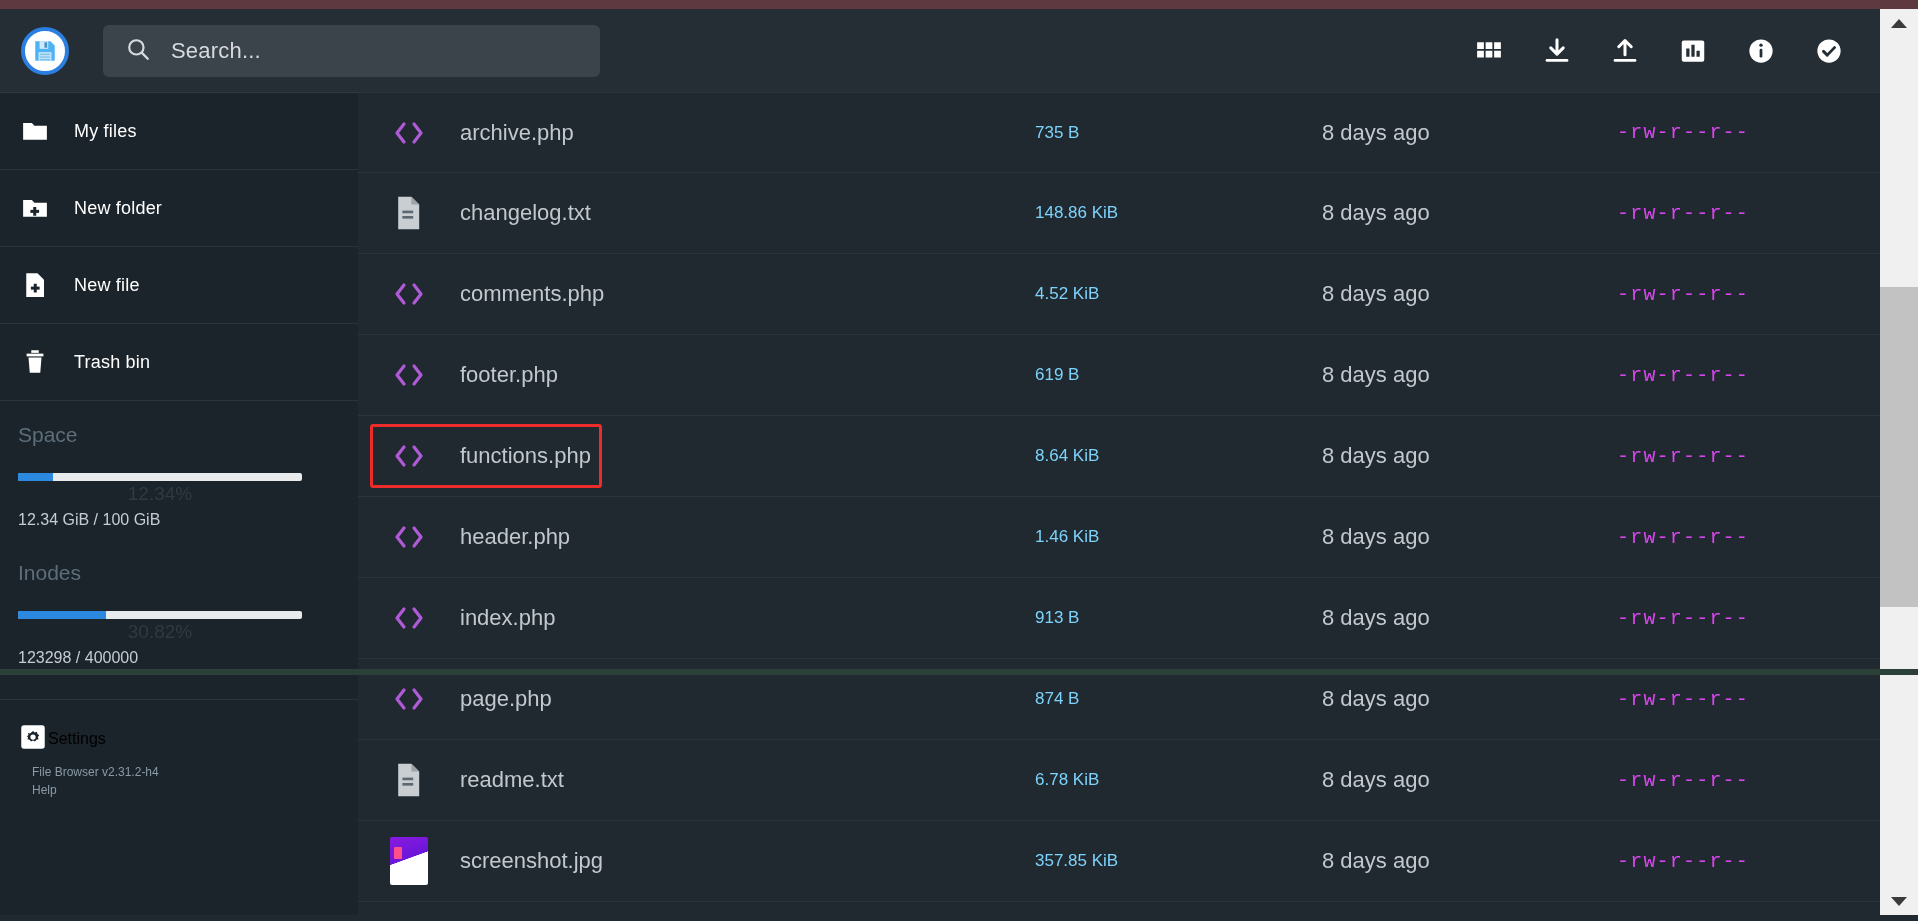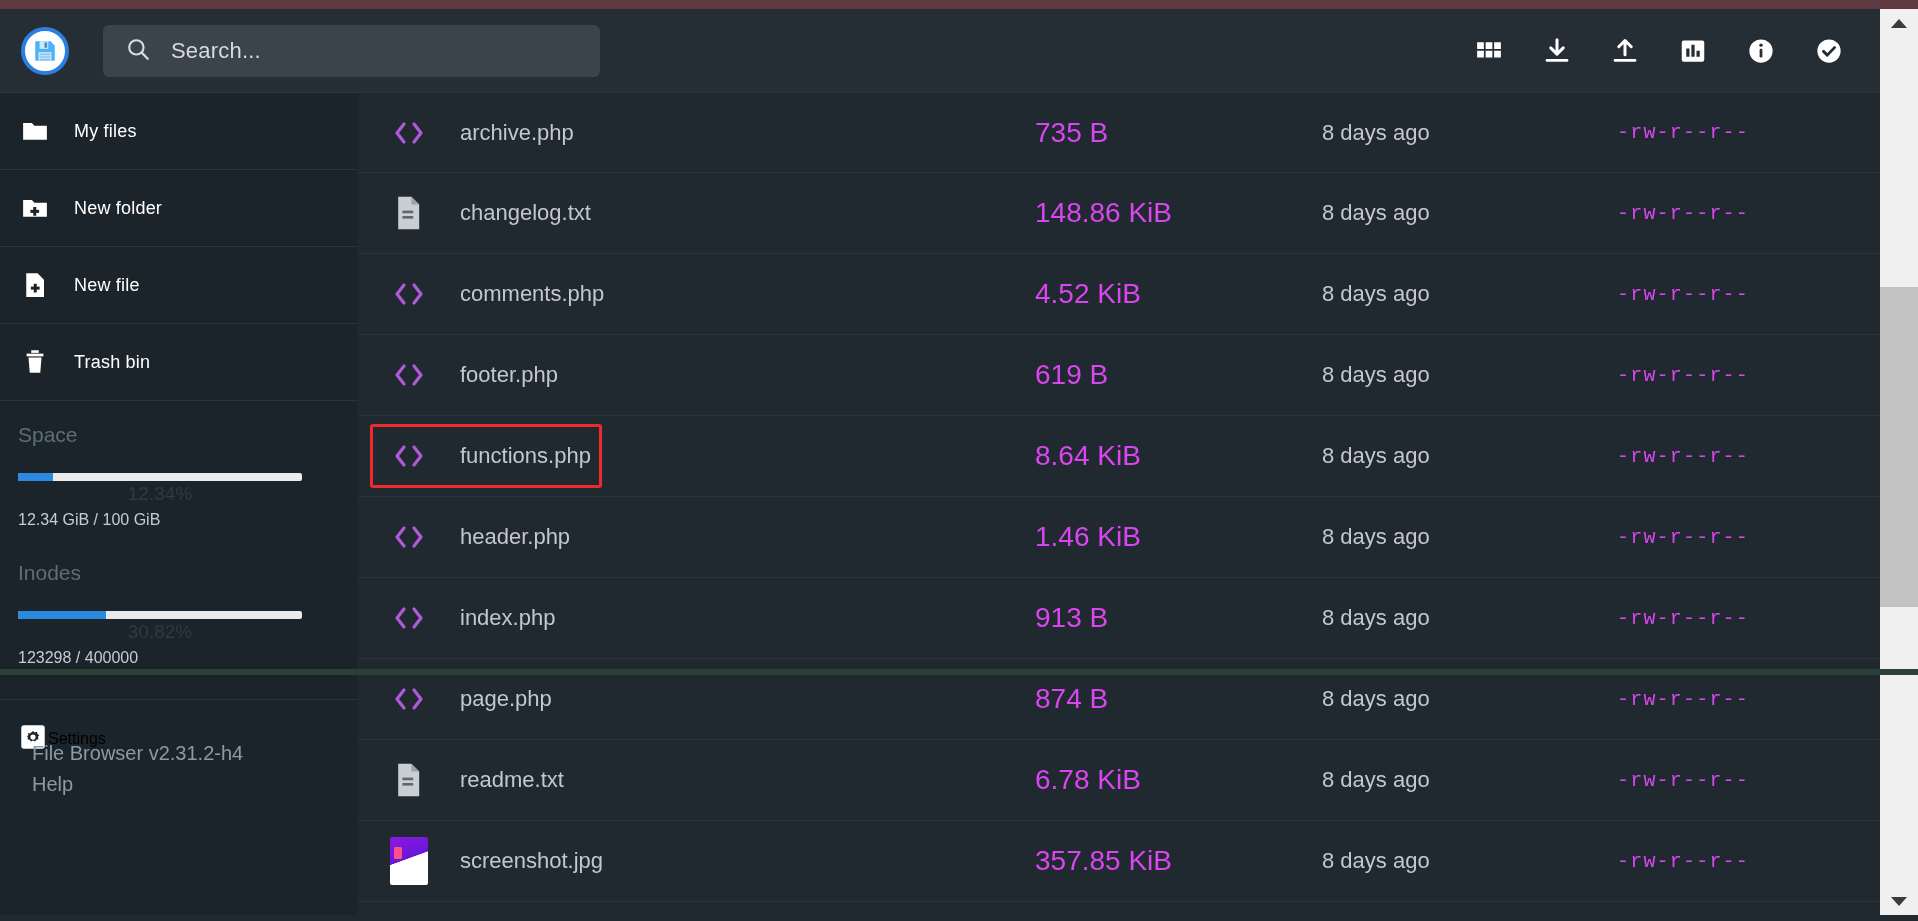--- a/index.html
+++ b/index.html
@@ -100,42 +100,42 @@
   }
   .usage-text { color: #c6ccd1; font-size: 16px; margin-top: 30px; }
   .usage-block { margin-bottom: 32px; }
   .usage-sep { border-bottom: 1px solid #2b343b; margin-top: 6px; }
 
   .settings-row {
     height: 77px; display: flex; align-items: center; padding-left: 18px; cursor: pointer;
   }
   .footer-meta {
     position: absolute; left: 32px; bottom: 115px;
-    color: #8a9aa6; font-size: 20px; line-height: 1.55;
+    color: #8a9aa6; font-size: 12px; line-height: 1.55;
   }
   .footer-meta a { color: #8a9aa6; text-decoration: none; display: block; cursor: pointer; }
 
   
   .main {
     position: absolute; top: 92px; left: 358px;
     width: 1522px; height: 823px;
     background: #20292f;
     overflow: hidden;
   }
   .row {
     position: relative;
     height: 81px;
     display: flex; align-items: center;
     border-bottom: 1px solid #2b343b;
     cursor: pointer;
   }
   .row:first-child { border-top: 1px solid #2b343b; }
   .cell-icon { width: 102px; flex: none; display: flex; justify-content: center; align-items: center; }
   .cell-name { width: 575px; flex: none; color: #c2c8cd; font-size: 22px; }
-  .cell-size { width: 287px; flex: none; color: #d946ef; font-size: 28px; }
+  .cell-size { width: 287px; flex: none; color: #7dd3fc; font-size: 17px; }
   .cell-date { width: 295px; flex: none; color: #c2c8cd; font-size: 22px; }
   .cell-perm {
     color: #d946ef; font-size: 20px;
     font-family: "Liberation Mono", monospace; letter-spacing: 1.2px;
   }
   .thumb {
     width: 38px; height: 48px;
     background: linear-gradient(160deg,#8a1ae0 0%,#6a16d8 45%,#ffffff 46%,#ffffff 100%);
     border-radius: 2px;
     position: relative; overflow: hidden;

